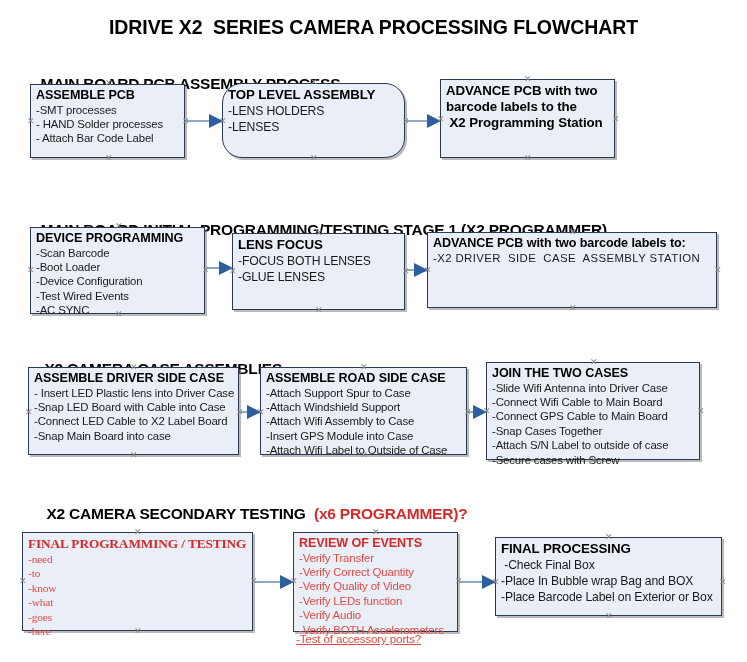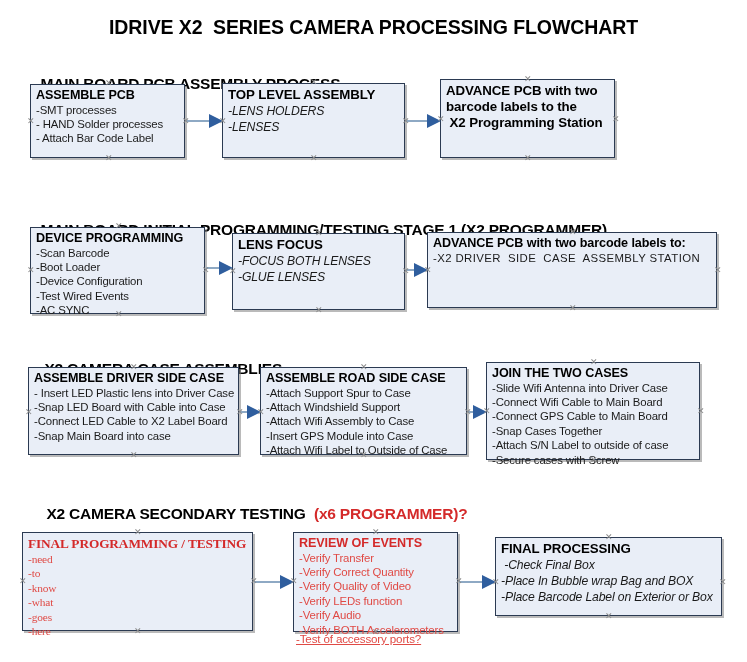--- a/index.html
+++ b/index.html
@@ -69,21 +69,20 @@
   .node.red .node-title { color: #d42a2a; }
   .node.red .node-line  { color: #e04a45; }
 
   .node .node-title.big {
     font-size: 13.3px;
     line-height: 16px;
   }
   .node .node-line.big {
     font-size: 12.2px;
     line-height: 16.2px;
-    font-style: italic;
   }
   .node .node-line.wide {
     letter-spacing: 0.4px;
   }
   .overflow-line {
     position: absolute;
     font-size: 11.6px;
     color: #e04a45;
     white-space: pre;
     letter-spacing: -0.15px;
@@ -116,21 +115,21 @@
     <span>MAIN BOARD PCB ASSEMBLY PROCESS</span><span class="accent"></span>
   </div>
 
   <div class="node" style="left:30px; top:84px; width:155px; height:74px;">
     <div class="node-title">ASSEMBLE PCB</div>
     <div class="node-line">-SMT processes</div>
     <div class="node-line">- HAND Solder processes</div>
     <div class="node-line">- Attach Bar Code Label</div>
   </div>
 
-  <div class="node" style="left:222px; top:83px; width:183px; height:75px;">
+  <div class="node" style="left:222px; top:83px; width:183px; height:75px;border-radius:20px;">
     <div class="node-title big">TOP LEVEL ASSEMBLY</div>
     <div class="node-line big">-LENS HOLDERS</div>
     <div class="node-line big">-LENSES</div>
   </div>
 
   <div class="node" style="left:440px; top:79px; width:175px; height:79px;">
     <div class="node-title big">ADVANCE PCB with two</div>
     <div class="node-title big">barcode labels to the</div>
     <div class="node-title big"> X2 Programming Station</div>
   </div>

